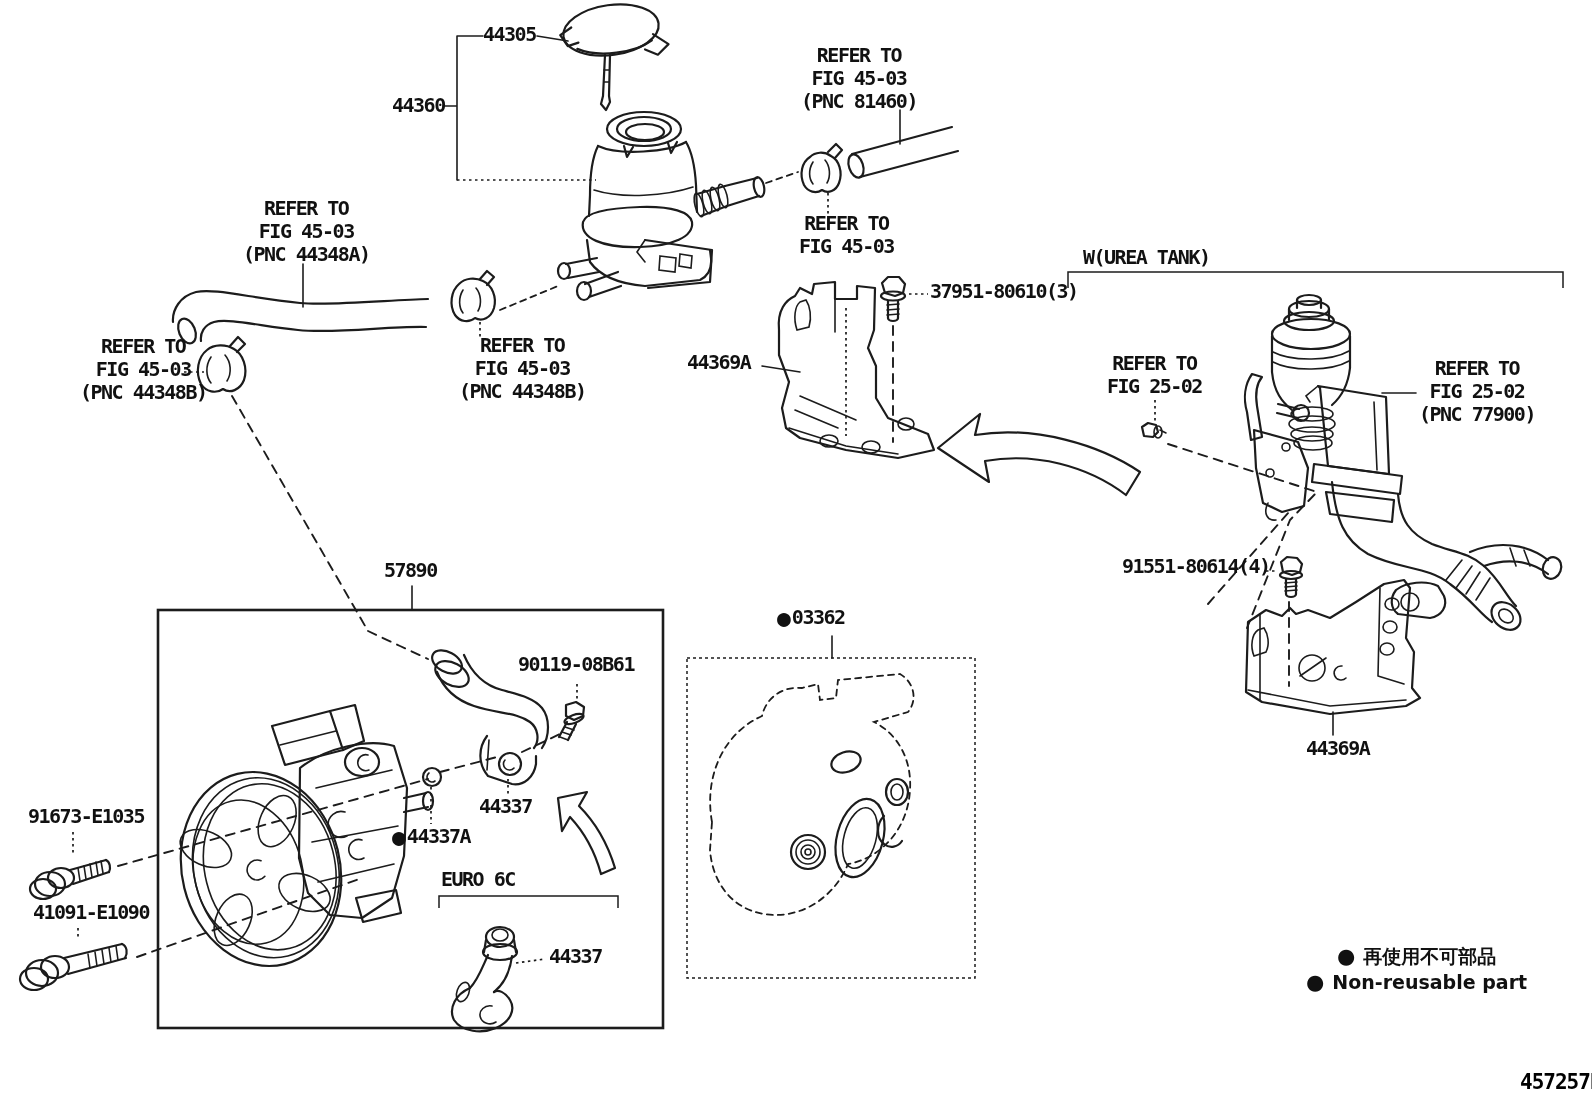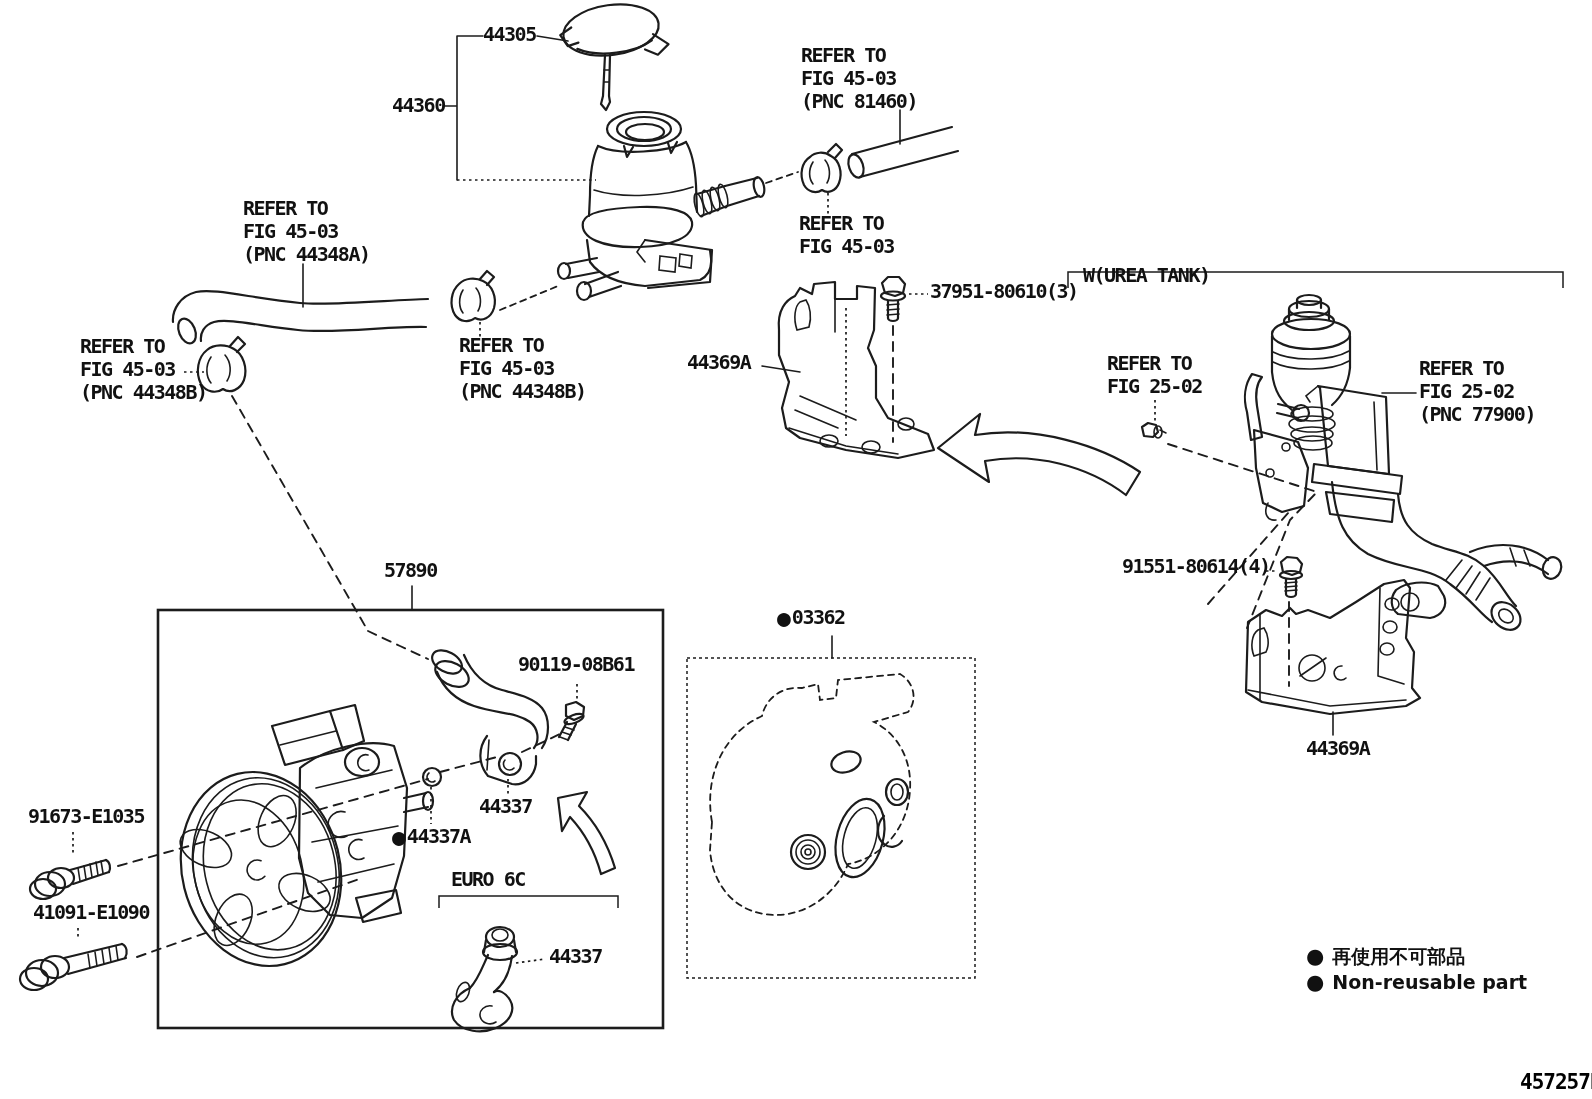--- a/index.html
+++ b/index.html
@@ -1,17 +1,17 @@
 <!DOCTYPE html>
 <html><head>
 <meta charset="utf-8">
 <style>
   html,body { margin:0; padding:0; background:#ffffff; }
   .canvas { position:relative; width:1592px; height:1099px; background:#ffffff; overflow:hidden;
-            font-family:"DejaVu Sans Mono", monospace; }
+            font-family:"DejaVu Sans Mono", monospace;text-align:center; }
   .art { position:absolute; left:0; top:0; }
   
   .s   { stroke:#1c1c1c; fill:none; stroke-width:2.2; stroke-linecap:round; stroke-linejoin:round; }
   .sb  { stroke:#1c1c1c; fill:none; stroke-width:2.6; stroke-linejoin:miter; }
   .s1  { stroke:#1c1c1c; fill:none; stroke-width:1.6; stroke-linecap:round; }
   .dot { stroke:#1c1c1c; fill:none; stroke-width:1.7; stroke-dasharray:2.5 3.5; }
   .dsh { stroke:#1c1c1c; fill:none; stroke-width:1.9; stroke-dasharray:9 7; stroke-linecap:round; }
   .dsh2{ stroke:#1c1c1c; fill:none; stroke-width:1.8; stroke-dasharray:6 5; stroke-linecap:round; }
   .fin { stroke:#1c1c1c; fill:none; stroke-width:1.5; }
   
@@ -344,21 +344,21 @@
     <div>FIG 45-03</div>
     <div>(PNC 44348B)</div>
   </div>
 
   <div class="lbl ref" style="left:459px;top:334px">
     <div>REFER TO</div>
     <div>FIG 45-03</div>
     <div>(PNC 44348B)</div>
   </div>
 
-  <div class="lbl" style="left:1083px;top:264px">W(UREA TANK)</div>
+  <div class="lbl" style="left:1083px;top:246px">W(UREA TANK)</div>
 
   <div class="lbl" style="left:930px;top:280px">37951-80610(3)</div>
   <div class="lbl" style="left:687px;top:351px">44369A</div>
 
   <div class="lbl ref" style="left:1107px;top:352px">
     <div>REFER TO</div>
     <div>FIG 25-02</div>
   </div>
 
   <div class="lbl ref" style="left:1419px;top:357px">
@@ -371,21 +371,21 @@
   <div class="lbl" style="left:1306px;top:737px">44369A</div>
 
   <div class="lbl" style="left:384px;top:559px">57890</div>
   <div class="lbl" style="left:518px;top:653px">90119-08B61</div>
   <div class="lbl" style="left:479px;top:795px">44337</div>
 
   <div class="lbl" style="left:392px;top:825px">
     <span class="blt">●</span><span>44337A</span>
   </div>
 
-  <div class="lbl" style="left:451px;top:868px">EURO 6C</div>
+  <div class="lbl" style="left:441px;top:868px">EURO 6C</div>
   <div class="lbl" style="left:549px;top:945px">44337</div>
 
   <div class="lbl" style="left:777px;top:606px">
     <span class="blt">●</span><span>03362</span>
   </div>
 
   <div class="lbl" style="left:28px;top:805px">91673-E1035</div>
   <div class="lbl" style="left:33px;top:901px">41091-E1090</div>
 
   <div class="legend" style="left:1306px;top:943px">

